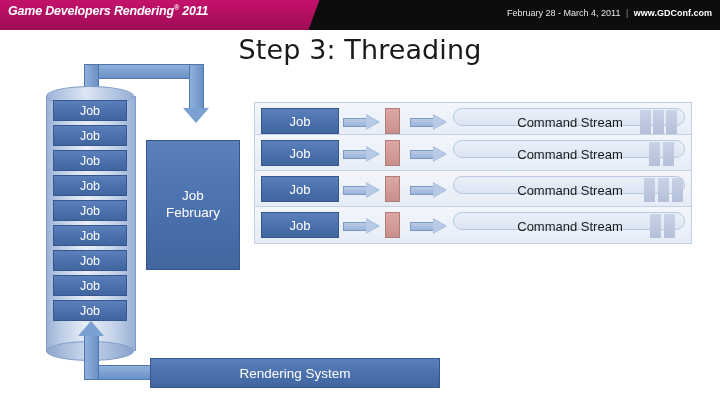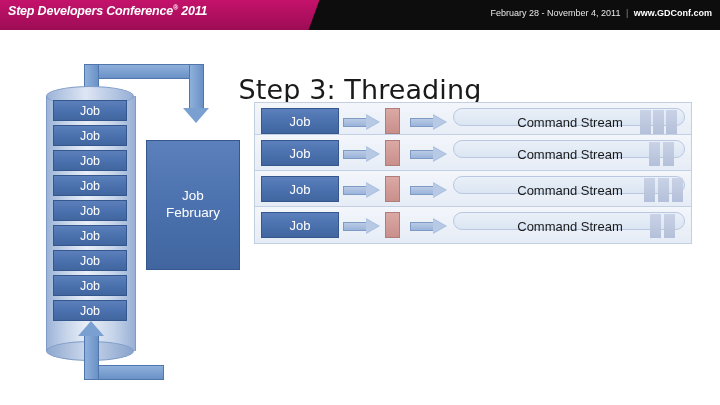--- a/index.html
+++ b/index.html
@@ -73,21 +73,20 @@
   .title {
     position: absolute;
     left: 0; top: 4px;
     width: 720px;
     text-align: center;
     font-size: 27px;
     color: #1a1a1a;
     font-family: "DejaVu Sans", sans-serif;
     font-weight: normal;
     letter-spacing: 0.1px;
-    margin-top: 40px;
   }
 
   
   .bluebox {
     position: absolute;
     background: linear-gradient(180deg, #5b80bb 0%, #4a70ad 55%, #41669f 100%);
     border: 1px solid #35578e;
     color: #ffffff;
     font-size: 13px;
     display: flex;
@@ -271,25 +270,25 @@
     border-right: 13px solid transparent;
     border-top: 15px solid #79a0d0;
   }
 </style>
 </head>
 <body>
 
 <div class="banner">
   <div class="banner-pink"></div>
   <div class="banner-logo">
-    <span>Step Developers Conference</span><span class="reg">®</span>
+    <span>Game Developers Rendering</span><span class="reg">®</span>
     <span>2011</span>
   </div>
   <div class="banner-right">
-    <span>February 28 - November 4, 2011</span>
+    <span>February 28 - March 4, 2011</span>
     <span class="sep">|</span>
     <span class="site">www.GDConf.com</span>
   </div>
 </div>
 
 <div class="slide">
 
   <div class="title">Step 3: Threading</div>
 
   <div class="pipe" style="left:84px; top:34px; width:120px; height:15px;"></div>
@@ -388,14 +387,15 @@
       <div class="cmd-tick" style="left:196px;"></div>
       <div class="cmd-tick" style="left:210px;"></div>
       <div class="cmd-label">Command Stream</div>
     </div>
   </div>
 
   <div class="pipe" style="left:84px; top:335px; width:80px; height:15px;"></div>
   <div class="pipe pipe-v" style="left:84px; top:305px; width:15px; height:45px;"></div>
   <div class="pipe-arrow-up" style="left:78px; top:291px;"></div>
 
+  <div class="render-sys">Rendering System</div>
 
 </div>
 
 </body></html>

